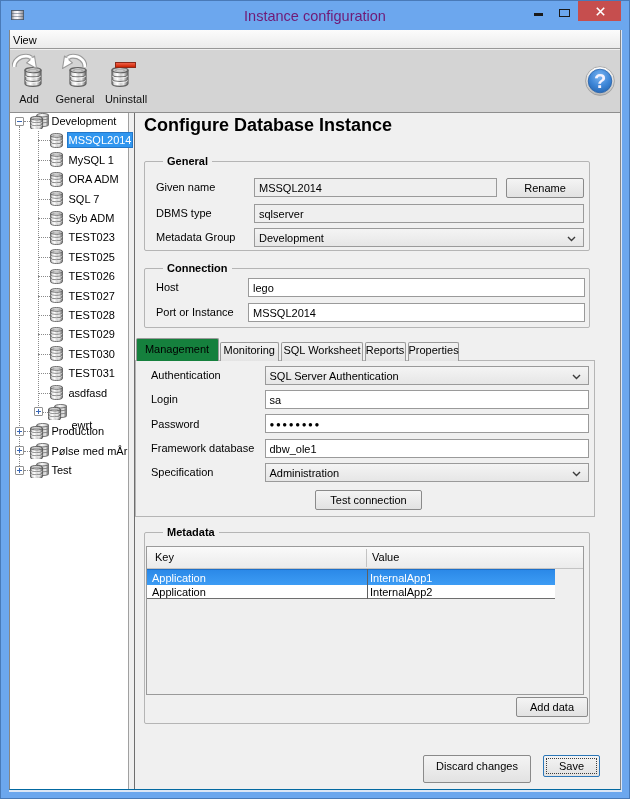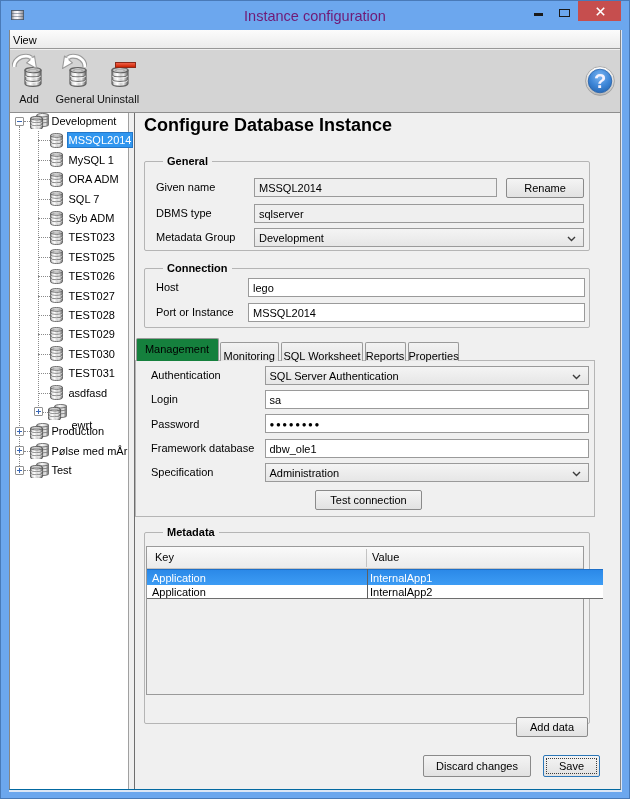--- a/index.html
+++ b/index.html
@@ -37,29 +37,29 @@
 .gbox { position:absolute; left:9px; width:446px; border:1px solid #b5b5b5; border-radius:2px; }
 .legend { position:absolute; left:18px; top:-7px; background:#f0f0f0; padding:0 4px; font-weight:bold; }
 .flabel { position:absolute; white-space:nowrap; }
 .field { position:absolute; height:19px; background:#fff; border:1px solid #9a9a9a; padding:3px 0 0 4px; white-space:nowrap; overflow:hidden; }
 .ro { background:#efefef; }
 .combo { position:absolute; height:19px; border:1px solid #9a9a9a; background:linear-gradient(#f4f4f4,#e6e6e6); padding:3px 0 0 4px; white-space:nowrap; }
 .combo svg { position:absolute; right:7px; top:7px; }
 .btn { position:absolute; border:1px solid #8a8a8a; border-radius:2px; background:linear-gradient(#f4f4f4,#e2e2e2); text-align:center; font-size:11px; color:#000; }
 
 
-.tab { position:absolute; border:1px solid #9a9a9a; border-bottom:none; background:linear-gradient(#f3f3f3,#e4e4e4); text-align:center; border-radius:2px 2px 0 0; padding-top:7px; }
+.tab { position:absolute; border:1px solid #9a9a9a; border-bottom:none; background:linear-gradient(#f3f3f3,#e4e4e4); text-align:center; border-radius:2px 2px 0 0; padding-top:1px; }
 .tab.active { background:#15803d; padding-top:4px; z-index:3; }
 #tabpane { position:absolute; left:0px; top:247px; width:460px; height:157px; border:1px solid #b5b5b5; background:#f0f0f0; }
 
 
 #mtable { position:absolute; left:11px; top:433px; width:438px; height:149px; background:#efefef; border:1px solid #9a9a9a; }
 #mhead { position:absolute; left:0; top:0; width:436px; height:22px; background:linear-gradient(#fafafa,#ebebeb); border-bottom:1px solid #c3c3c3; }
 #mhead .hdiv { position:absolute; left:219px; top:2px; width:1px; height:18px; background:#c3c3c3; }
-.mrow { position:absolute; left:0; width:456px; }
+.mrow { position:absolute; left:0; width:408px; }
 .cell { position:absolute; white-space:nowrap; }
 
 #savebtn { border:1px solid #2c77b8; }
 .focusrect { position:absolute; left:2px; top:2px; right:2px; bottom:2px; border:1px dotted #3c3c3c; }
 </style></head>
 <body>
 <div id="win">
   <svg width="0" height="0" style="position:absolute">
     <defs>
       <linearGradient id="gmet" x1="0" y1="0" x2="1" y2="0">
@@ -158,21 +158,21 @@
         <path d="M9.5,3 L17.5,9.8 L7.5,15.5 z" fill="#fff" stroke="#9a9a9a" stroke-width="1.1" stroke-linejoin="round"></path>
         <path d="M13,5.4 L10.5,7.2" stroke="#fff" stroke-width="2.6"></path>
       </svg>
 
       <svg class="abs" style="left:100px;top:17px" width="20" height="20">
           <use href="#db1" width="20" height="20"></use>
         </svg>
       <div class="abs" style="left:105px;top:12px;width:21px;height:6px;background:linear-gradient(#f06048,#cc2200);border:1px solid #8a2a1a"></div>
       <div class="tblabel" style="left:8px;width:22px">Add</div>
       <div class="tblabel" style="left:44px;width:42px">General</div>
-      <div class="tblabel" style="left:84px;width:48px">Uninstall</div>
+      <div class="tblabel" style="left:92px;width:48px">Uninstall</div>
 
       <svg class="abs" style="left:575px;top:16px" width="30" height="30" viewBox="0 0 30 30">
         <defs>
           <linearGradient id="ringg" x1="0" y1="0" x2="0" y2="1">
             <stop offset="0" stop-color="#ffffff"></stop>
               <stop offset="1" stop-color="#b8b8b8"></stop>
           </linearGradient>
           <radialGradient id="bluesg" cx="0.5" cy="0.3" r="0.75">
             <stop offset="0" stop-color="#7cb6f2"></stop>
               <stop offset="0.55" stop-color="#3f87d8"></stop>
@@ -368,19 +368,19 @@
         <div class="mrow" style="top:22px;height:16px;background:linear-gradient(#2b89e8,#3d9cf4);border-top:1px solid #1d6fc8;color:#fff">
           <span class="cell" style="left:5px;top:2px">Application</span>
             <span class="cell" style="left:223px;top:2px">InternalApp1</span>
         </div>
         <div class="mrow" style="top:38px;height:14px;background:#fff;border-bottom:1px solid #6e6e6e">
           <span class="cell" style="left:5px;top:1px">Application</span>
             <span class="cell" style="left:223px;top:1px">InternalApp2</span>
         </div>
         <div style="position:absolute;left:220px;top:22px;width:1px;height:30px;background:#5f5f5f"></div>
       </div>
-      <div class="btn" style="left:381px;top:604px;width:72px;height:20px;padding-top:3px">Add data</div>
-
-      <div class="btn" style="left:288px;top:642px;width:108px;height:22px;padding-top:4px">Discard changes</div>
+      <div class="btn" style="left:381px;top:584px;width:72px;height:20px;padding-top:3px">Add data</div>
+
+      <div class="btn" style="left:288px;top:642px;width:108px;height:28px;padding-top:4px">Discard changes</div>
       <div class="btn" id="savebtn" style="left:408px;top:642px;width:57px;height:22px;padding-top:4px">Save<span class="focusrect"></span></div>
     </div>
   </div>
 </div>
 
 </body></html>

